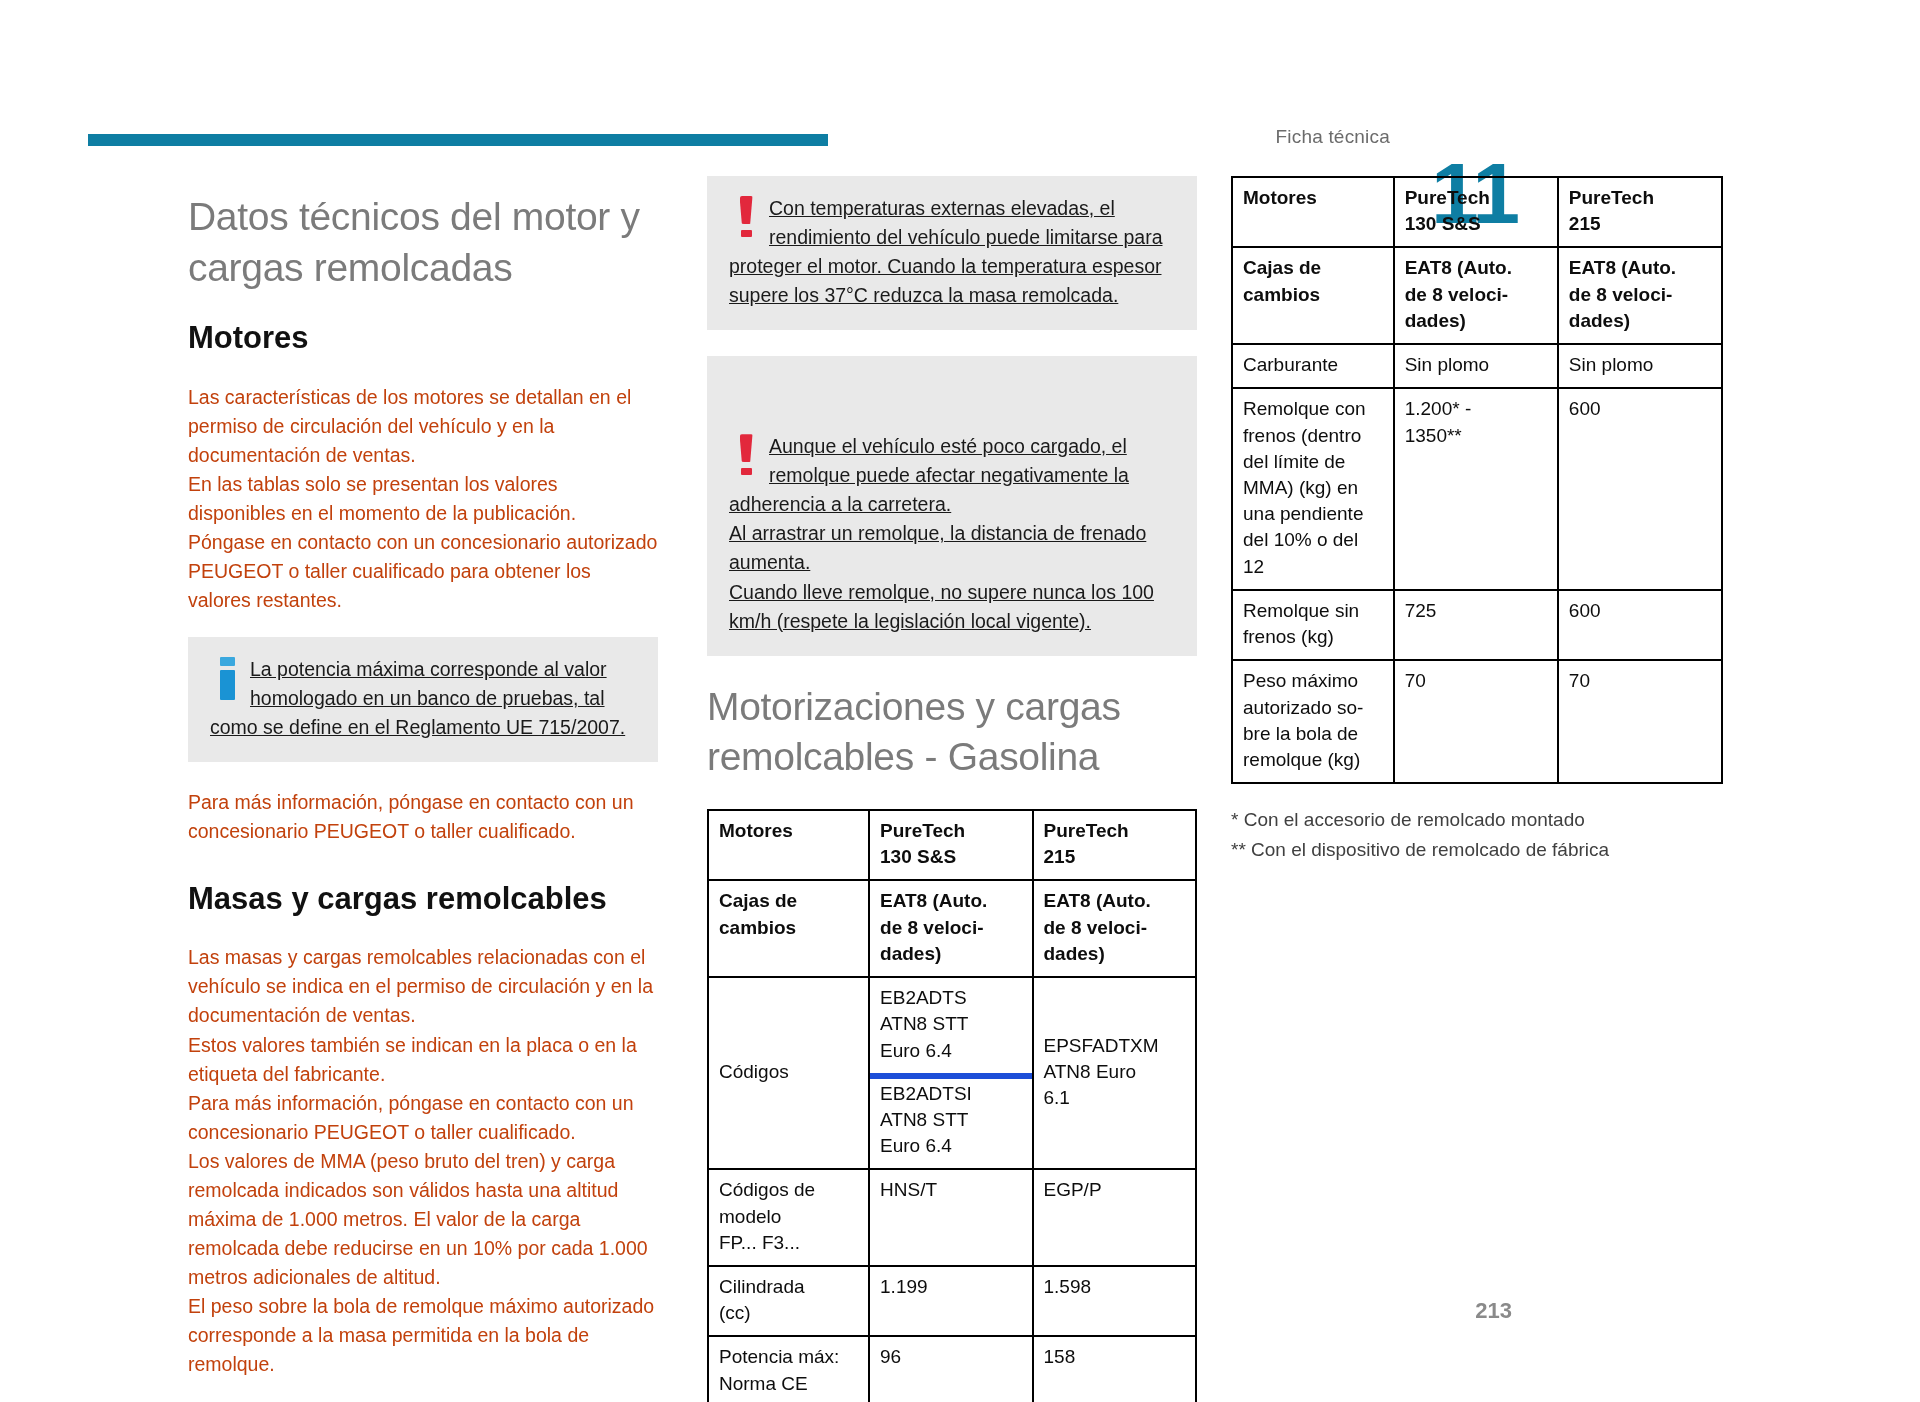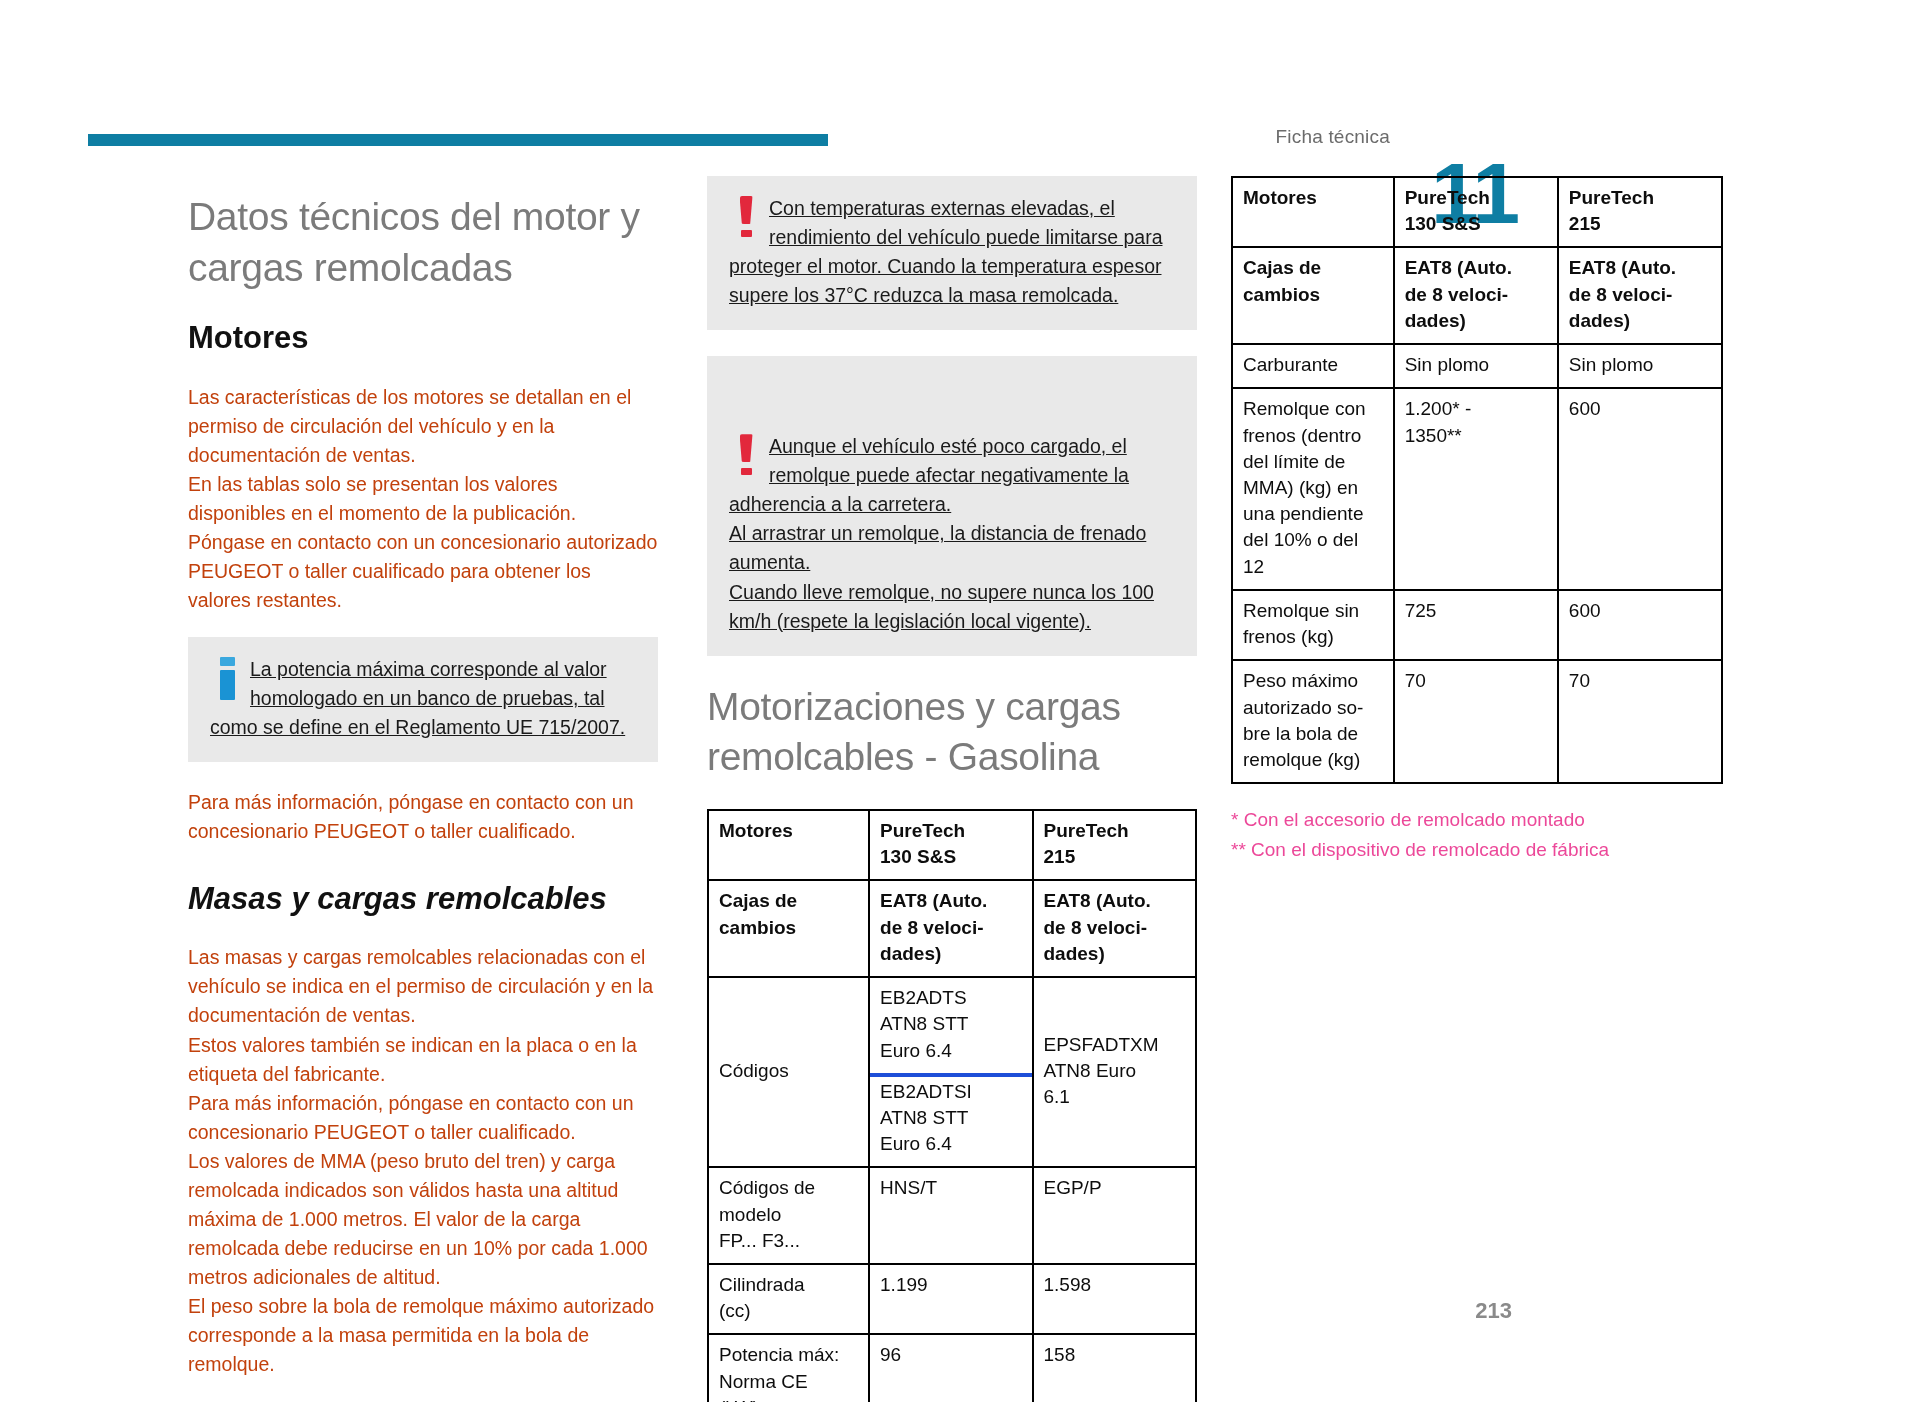--- a/index.html
+++ b/index.html
@@ -77,21 +77,21 @@
     margin: 16px 0 26px 0;
     letter-spacing: -0.3px;
   }
   h2.sub {
     font-size: 31px;
     font-weight: bold;
     color: #111;
     margin: 0 0 26px 0;
     line-height: 1.2;
   }
-  h2.sub.tight { margin-top: 34px; font-style: italic; }
+  h2.sub.tight { margin-top: 34px; }
 
   p.body {
     font-size: 19.5px;
     line-height: 1.49;
     margin: 0 0 22px 0;
     color: #c2410c;
   }
   p.body:last-child { margin-bottom: 0; }
 
   
@@ -185,21 +185,21 @@
     border: none;
     border-bottom: 2px solid #000;
     padding: 7px 10px 9px 10px;
   }
   table.spec .nested tr:last-child td { border-bottom: none; }
 
   .footnote {
     font-size: 19px;
     line-height: 1.45;
     margin: 22px 0 16px 0;
-    color: #ec4899;
+    color: #404040;
   }
   .footnote div { margin-bottom: 2px; }
 
   .nowrap-pre { white-space: pre-line; }
 </style>
 </head>
 <body>
 
 <div class="page">
 
@@ -278,21 +278,21 @@
           <td class="b nowrap-pre">EAT8 (Auto.
 de 8 veloci-
 dades)</td>
         </tr>
         <tr>
           <td class="nb nowrap-pre" style="vertical-align:middle">Códigos</td>
           <td style="padding:0">
             <table class="nested" style="margin:0;width:100%;border-collapse:collapse">
               <tbody>
                 <tr>
-                    <td class="nowrap-pre" style="border:none;border-bottom:4px solid #1d4ed8;padding:7px 22px 9px 10px">EB2ADTS
+                    <td class="nowrap-pre" style="border:none;border-bottom:6px solid #1d4ed8;padding:7px 22px 9px 10px">EB2ADTS
 ATN8 STT
 Euro 6.4</td>
                   </tr>
                 <tr>
                     <td class="nowrap-pre" style="border:none;padding:2px 10px 9px 10px">EB2ADTSI
 ATN8 STT
 Euro 6.4</td>
                   </tr>
               </tbody>
             </table>

